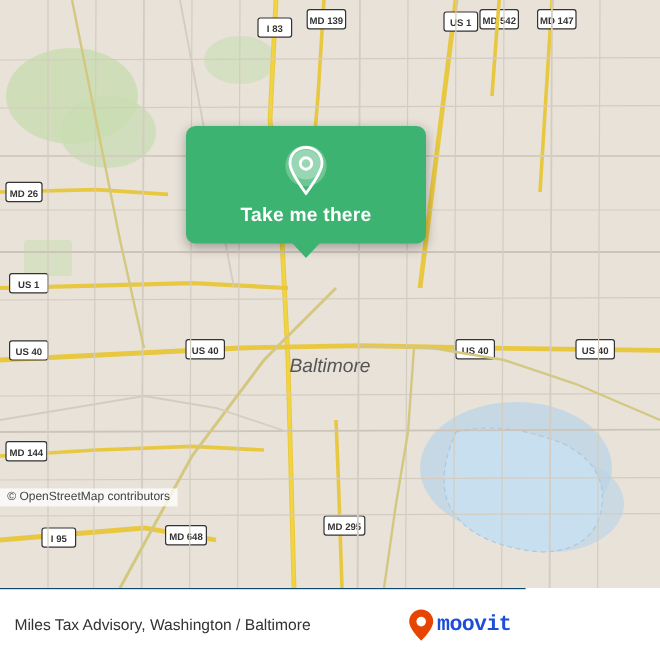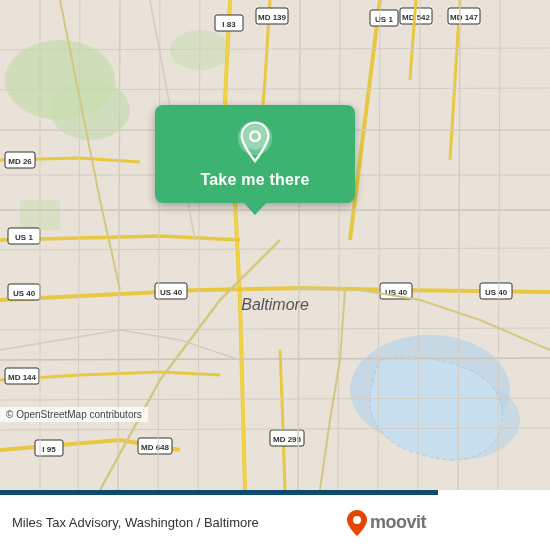--- a/index.html
+++ b/index.html
@@ -85,21 +85,21 @@
       font-size: 10px;
       color: #444;
       text-align: center;
     }
 
     
     #info-bar {
       width: 438px;
       height: 60px;
       background: white;
-      border-top: 5px solid #0c4a6e;
+      border-top: 1px solid #0c4a6e;
       display: flex;
       align-items: center;
       padding: 0 12px;
       justify-content: space-between;
     }
 
     .info-text {
       font-size: 13px;
       color: #333;
     }
@@ -111,22 +111,23 @@
     }
 
     .moovit-pin {
       width: 22px;
       height: 28px;
     }
 
     .moovit-text {
       font-size: 18px;
       font-weight: 700;
-      color: #737373;
+      color: #1d4ed8;
       letter-spacing: -0.5px;
+      font-family: Liberation Mono, monospace;
     }
   </style>
 </head>
 <body>
 
 <div id="app">
   <div id="map-container">
 
     <svg id="map-svg" viewBox="0 0 550 490" xmlns="http://www.w3.org/2000/svg">
 

